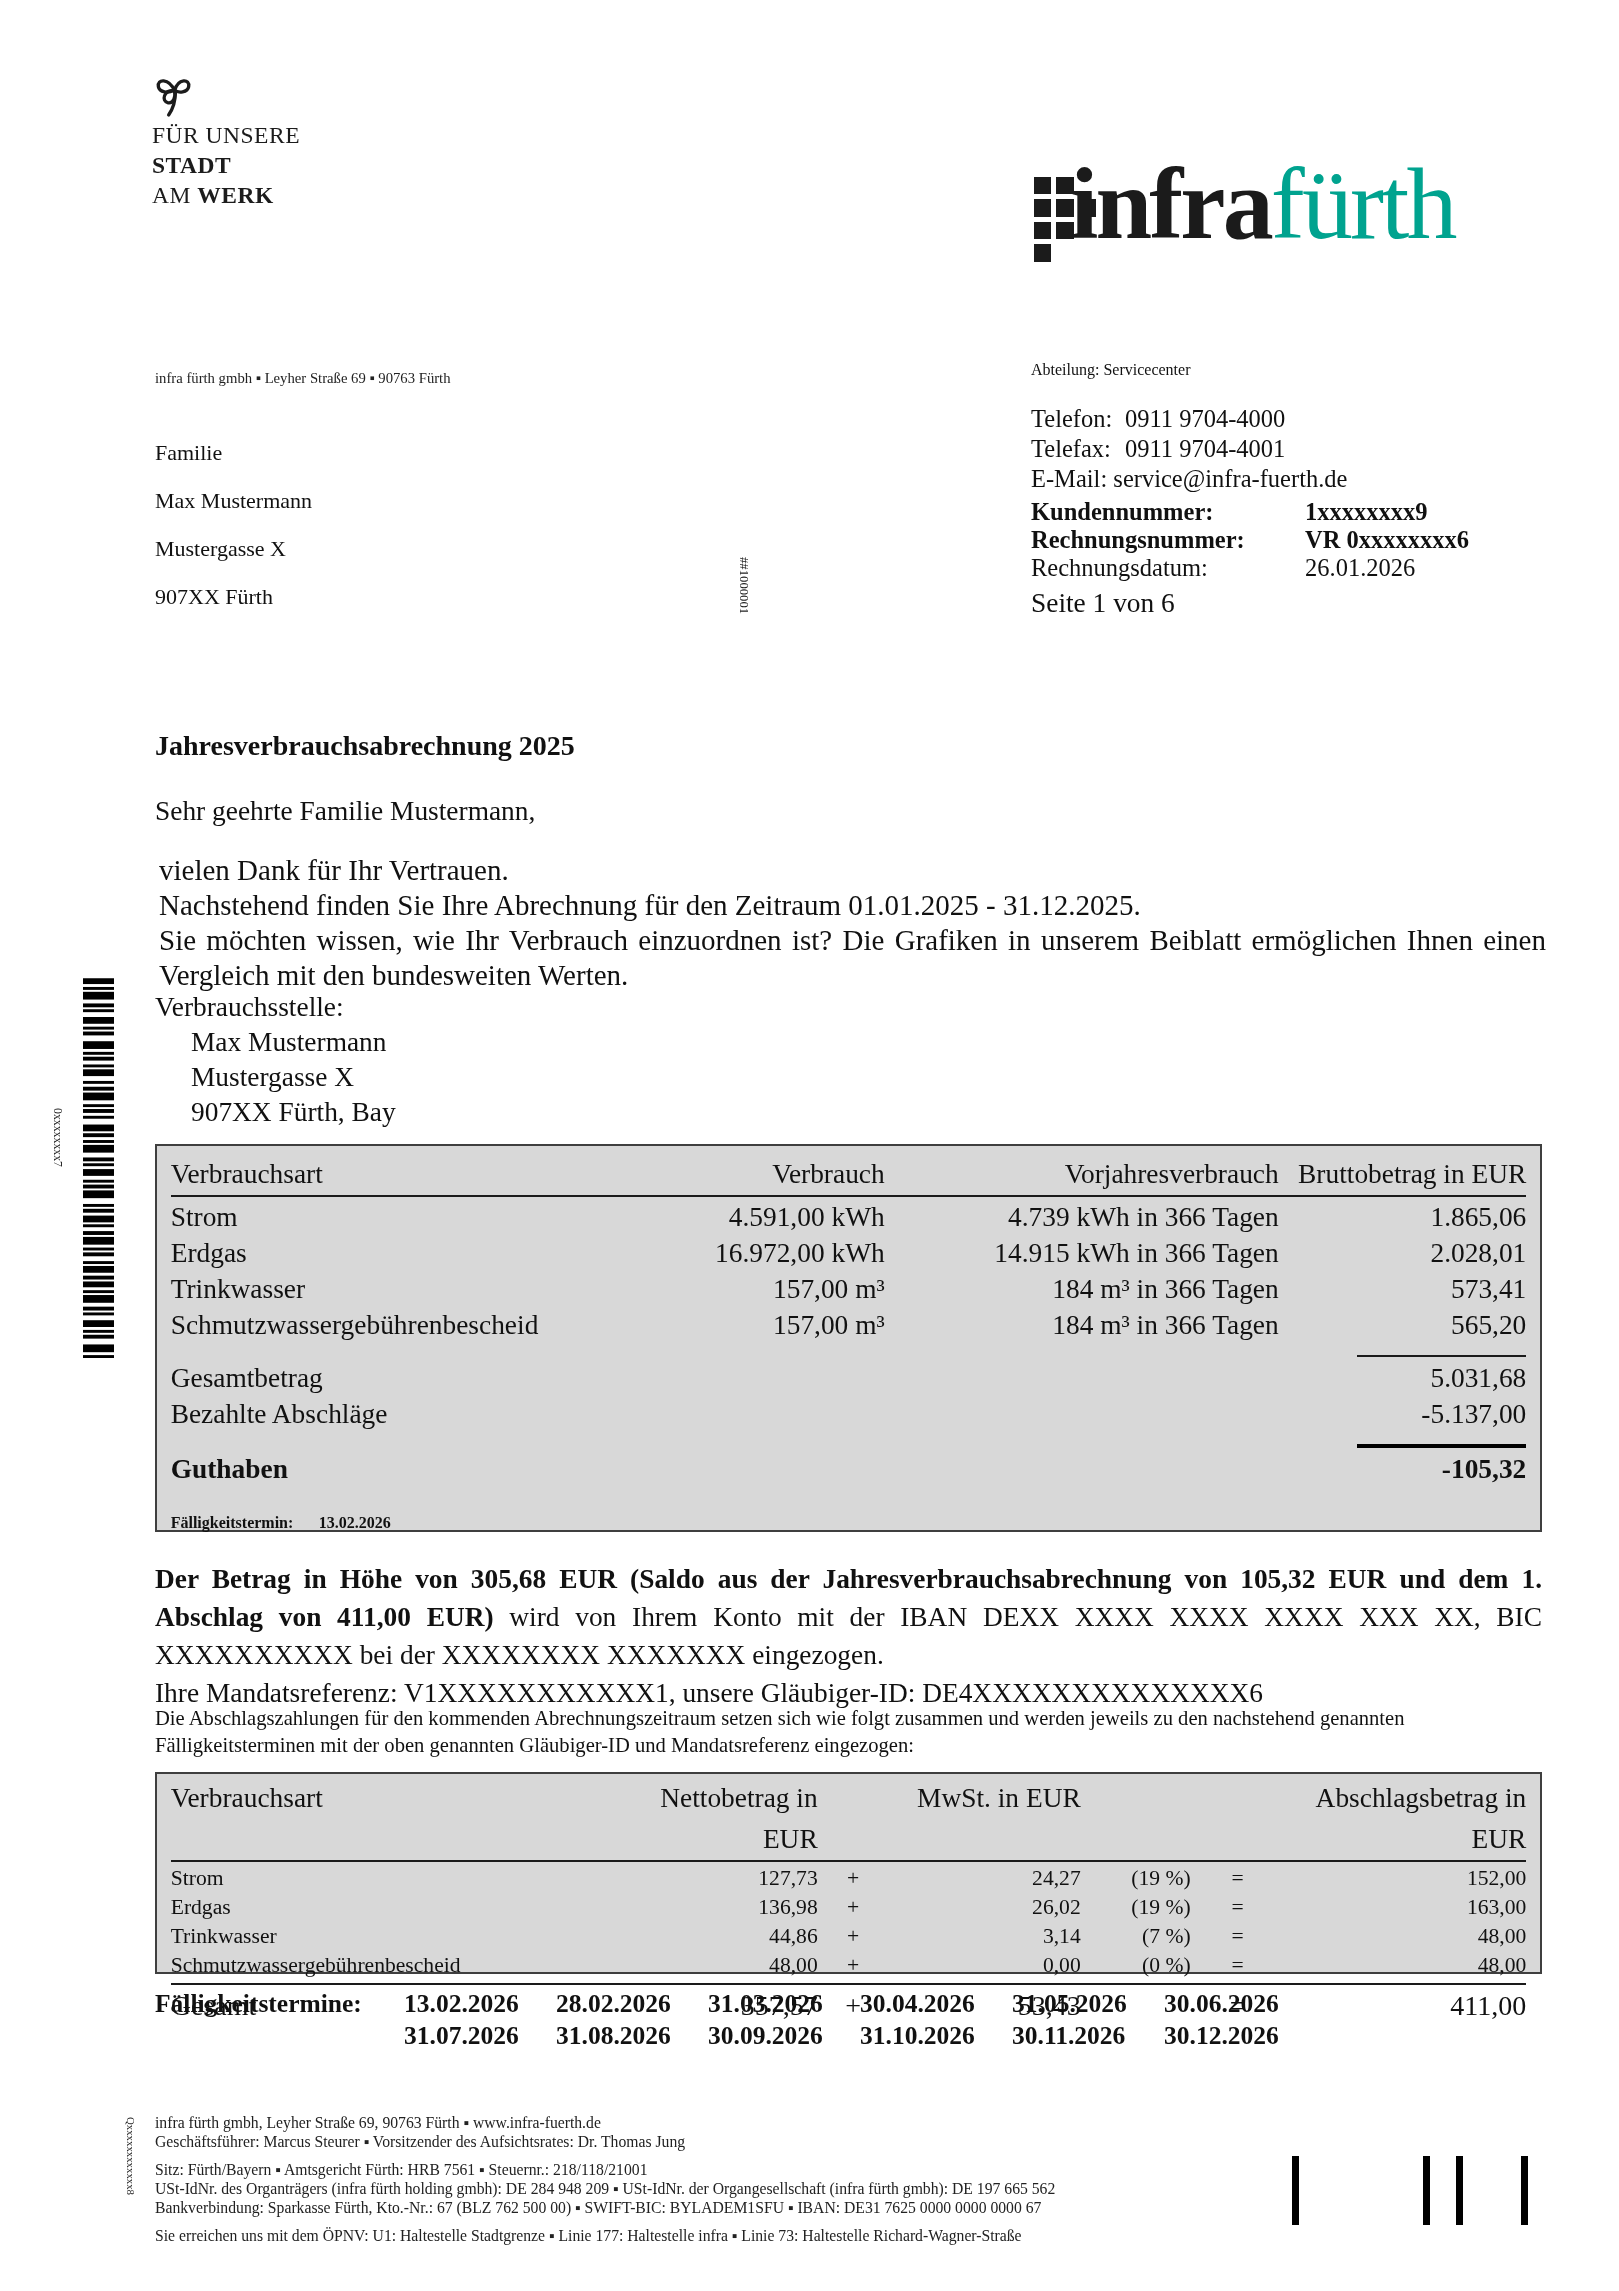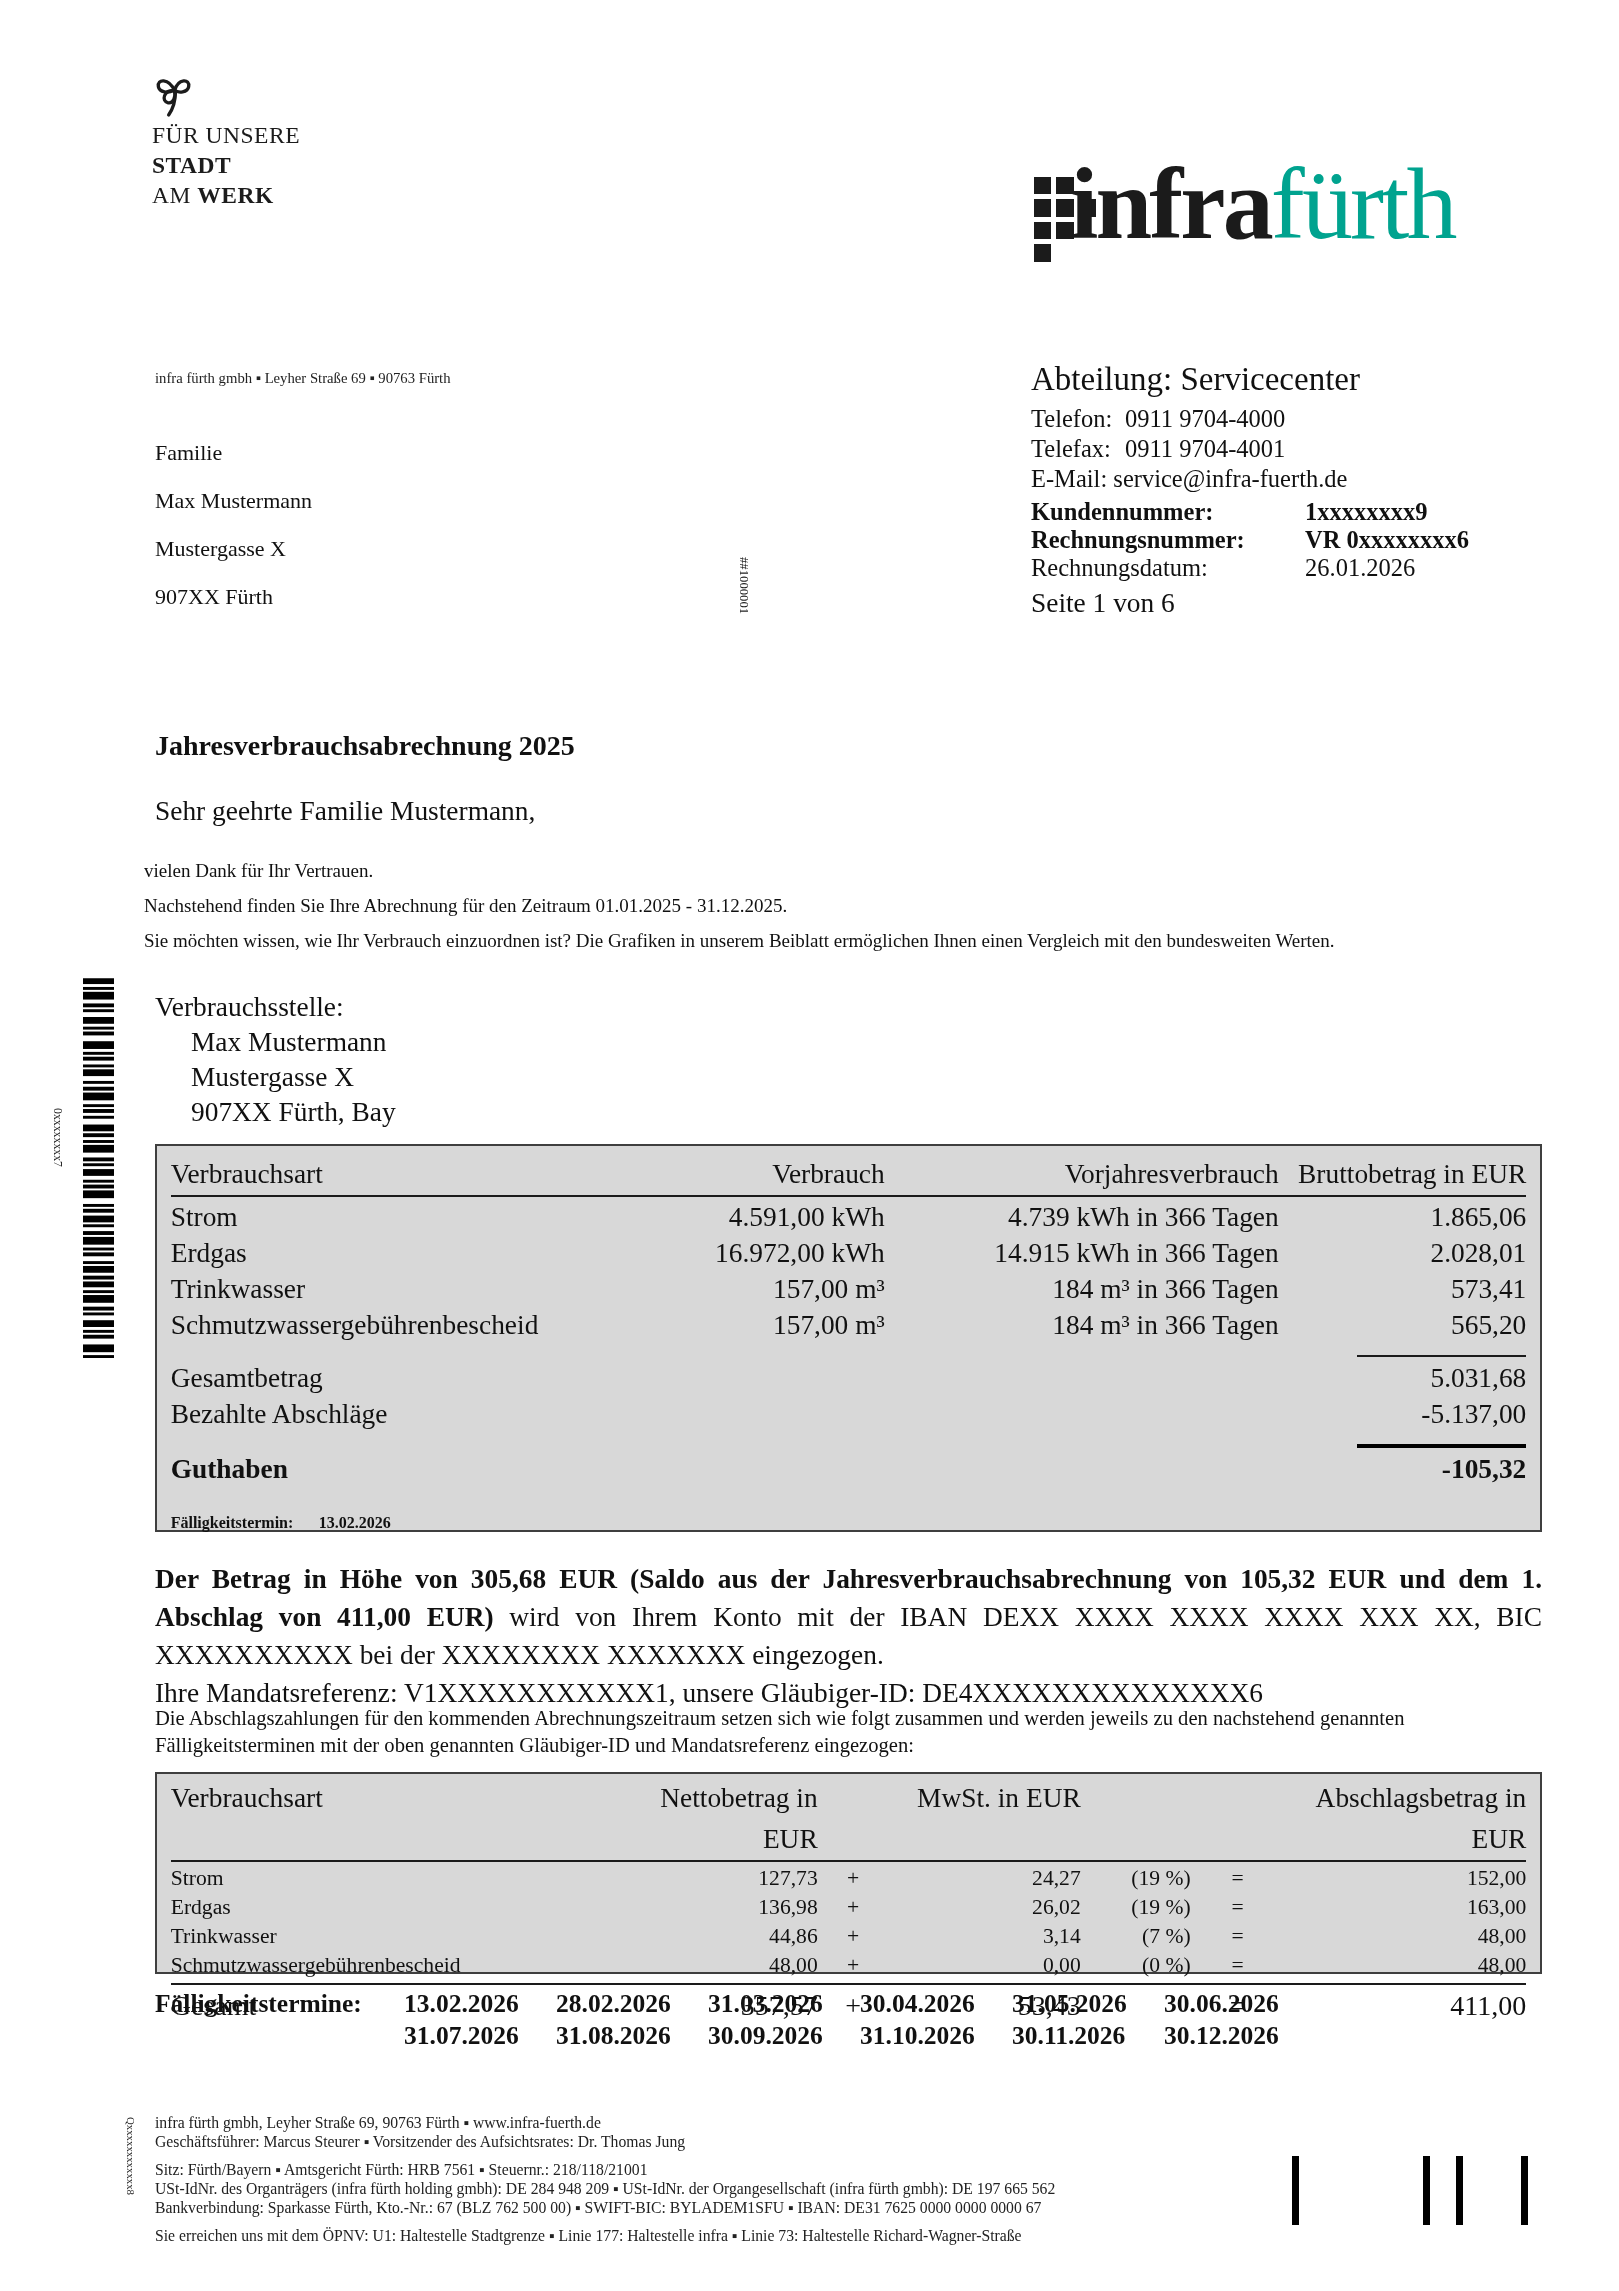--- a/index.html
+++ b/index.html
@@ -24,34 +24,34 @@
   .logo-text{position:absolute;left:41px;top:-21.6px;font-size:102px;line-height:118px;letter-spacing:-2.9px;white-space:nowrap;margin-top:12px;}
   .logo-text .black{font-weight:bold;color:#1b1b1b;}
   .logo-text .teal{font-weight:400;color:var(--teal,#00a38f);}
 
   
   .sender-line{left:155px;top:370px;font-size:14.7px;color:#222;}
   .recipient{left:155px;top:429px;font-size:22px;line-height:48px;}
   .vert-mark1{left:751px;top:557px;font-size:12.7px;transform:rotate(90deg);transform-origin:left top;white-space:nowrap;color:#222;}
 
   
-  .contact-dept{left:1031px;top:361px;font-size:33px;}
+  .contact-dept{left:1031px;top:361px;font-size:16px;}
   .contact-rows{left:1031px;top:404px;font-size:24.5px;line-height:30px;}
   .contact-rows .cl{display:inline-block;width:94px;}
   .contact-ids{left:1031px;top:498px;font-size:24.5px;line-height:28px;}
   .contact-ids .cl{display:inline-block;width:274px;font-weight:bold;}
   .contact-ids .cl.reg{font-weight:normal;}
   .contact-ids .cv{font-weight:bold;}
   .contact-ids .cv.reg{font-weight:normal;}
   .page-info{left:1031px;top:588px;font-size:27.4px;}
 
   
   .doc-title{left:155px;top:730px;font-size:28px;font-weight:bold;}
   .salutation{left:155px;top:796px;font-size:27.4px;}
-  .body-par{left:144px;top:853px;width:1387px;font-size:19px;line-height:35px;}
+  .body-par{left:159px;top:853px;width:1387px;font-size:29px;line-height:35px;}
   .body-par .just{text-align:justify;}
   .vstelle{left:155px;top:990px;font-size:27.4px;line-height:35px;}
   .vstelle .ind{padding-left:36px;}
 
   
   .barcode{left:83px;top:976px;}
   .vert-mark2{left:65px;top:1108px;font-size:11.8px;transform:rotate(90deg);transform-origin:left top;white-space:nowrap;color:#222;}
 
   
   .gray-table{background:var(--table-bg,#d8d8d8);border:2px solid #3f3f3f;box-sizing:border-box;}

